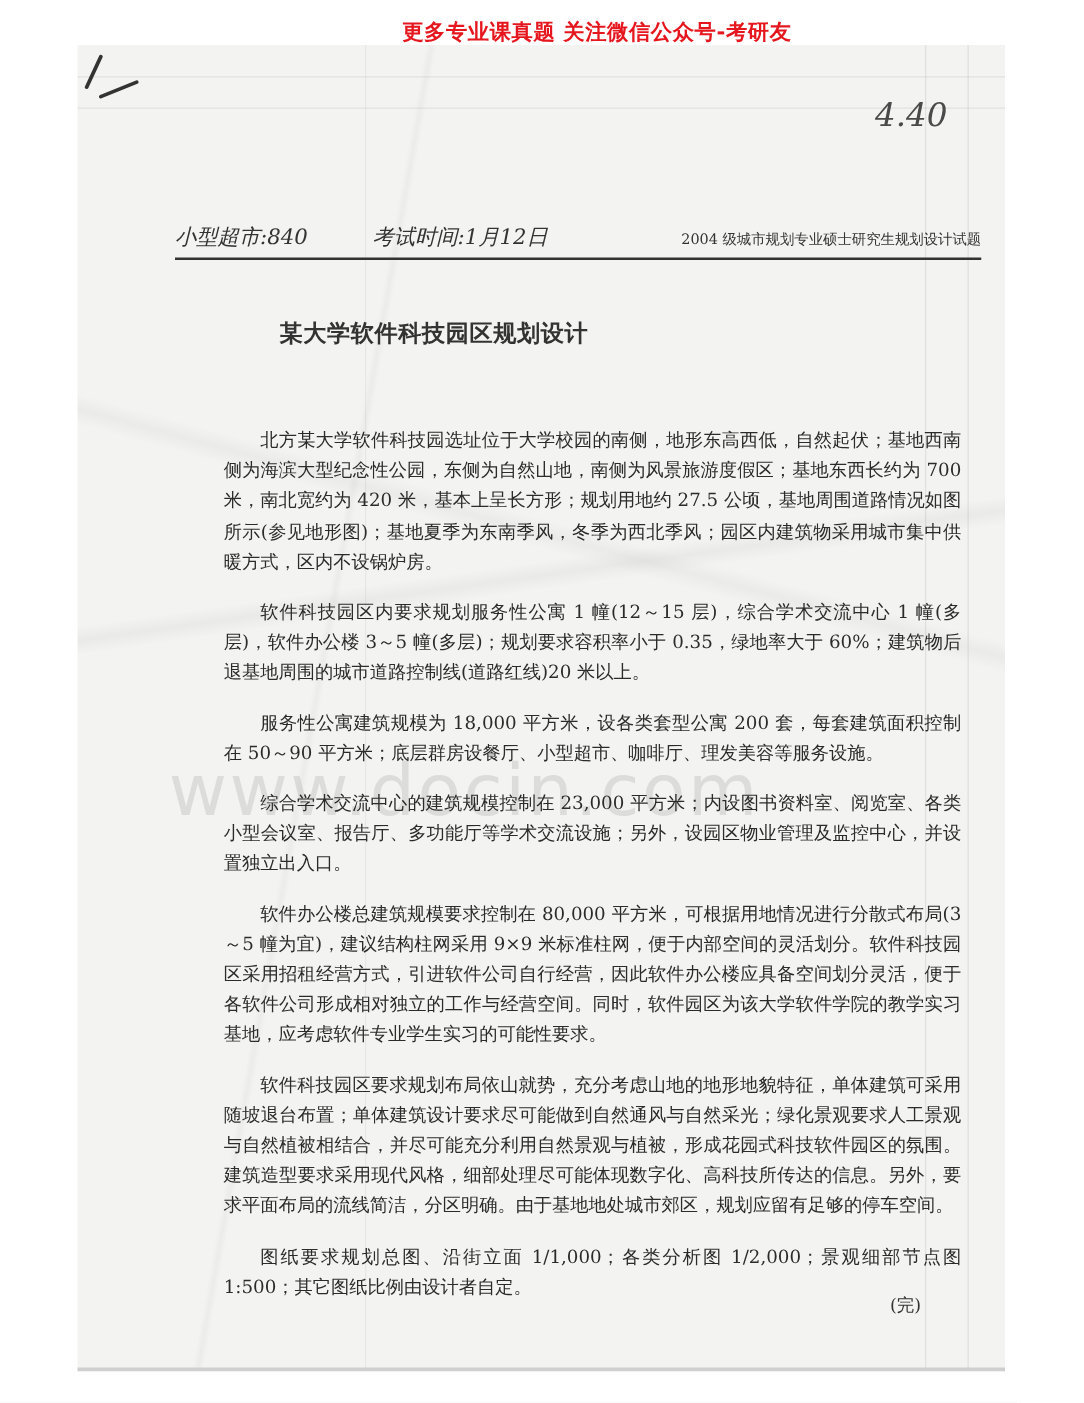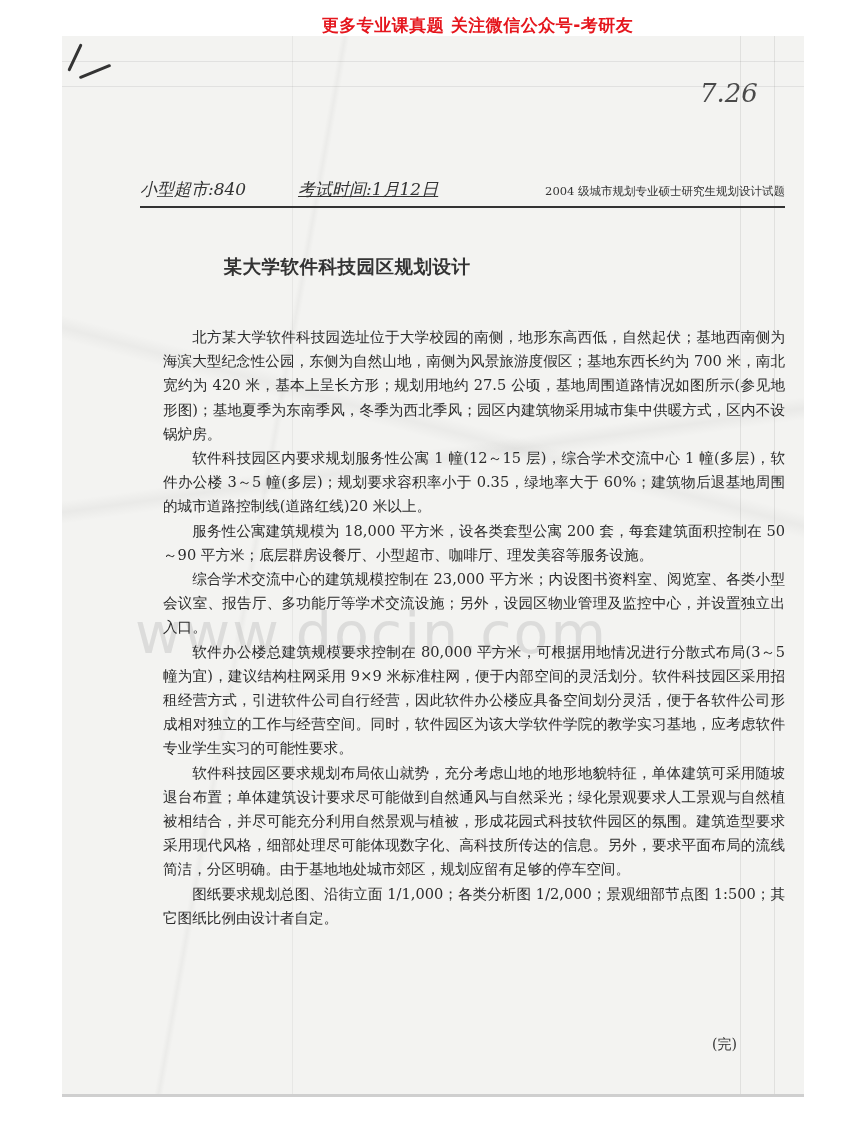--- a/index.html
+++ b/index.html
@@ -35,35 +35,35 @@
   }
   .header-line {
     position: absolute; left: 140px; top: 176px; width: 645px; height: 30px;
     border-bottom: 2px solid #333;
   }
   .hw-code, .hw-time {
     position: absolute; top: 2px; font-style: italic; font-size: 17px; color: #333;
     font-family: "DejaVu Serif", serif;
   }
   .hw-code { left: 0; }
-  .hw-time { left: 158px; text-decoration: underline; }
+  .hw-time { left: 158px; }
   .header-print {
     position: absolute; right: 0; top: 8px; font-size: 11.5px; color: #333; margin-left: 45px;
   }
   .doc-title {
     position: absolute; left: 0; top: 254px; width: 694px; text-align: center;
     font-family: "DejaVu Sans", "Liberation Sans", sans-serif;
     font-weight: bold; font-size: 18.5px; color: #333; letter-spacing: 0.5px;
   }
   .body-text {
     position: absolute; left: 163px; top: 325px; width: 622px;
     font-size: 14.6px; line-height: 24.2px; color: #2b2b2b;
     text-align: justify;
   }
-  .body-text p { margin: 0; text-indent: 2em; }
+  .body-text p { margin: 16px; text-indent: 2em; }
   .closing {
     position: absolute; left: 712px; top: 1036px; font-size: 14px; color: #333;
   }
   .watermark {
     position: absolute; left: 135px; top: 600px; width: 640px;
     font-family: "DejaVu Sans", "Liberation Sans", sans-serif;
     font-size: 57px; color: rgba(160,160,160,0.28); letter-spacing: 2px;
     white-space: nowrap; pointer-events: none;
   }
 </style>
@@ -76,21 +76,21 @@
   <div class="gridline-v" style="left:712px"></div>
   <div class="gridline-v" style="left:678px"></div>
   <div class="gridline-h" style="top:25px"></div>
   <div class="gridline-h" style="top:50px"></div>
   <div class="gridline-v" style="left:230px; opacity:0.6"></div>
 </div>
 
 <div class="pen-mark" style="left:60px; top:56px; width:30px; transform: rotate(-65deg);"></div>
 <div class="pen-mark" style="left:78px; top:70px; width:34px; transform: rotate(-22deg);"></div>
 
-<div class="page-note">7.26</div>
+<div class="page-note">4.40</div>
 
 <div class="header-line">
   <span class="hw-code">小型超市:840</span>
   <span class="hw-time">考试时间:1月12日</span>
   <span class="header-print">2004 级城市规划专业硕士研究生规划设计试题</span>
 </div>
 
 <div class="doc-title">某大学软件科技园区规划设计</div>
 
 <div class="watermark">www.docin.com</div>

